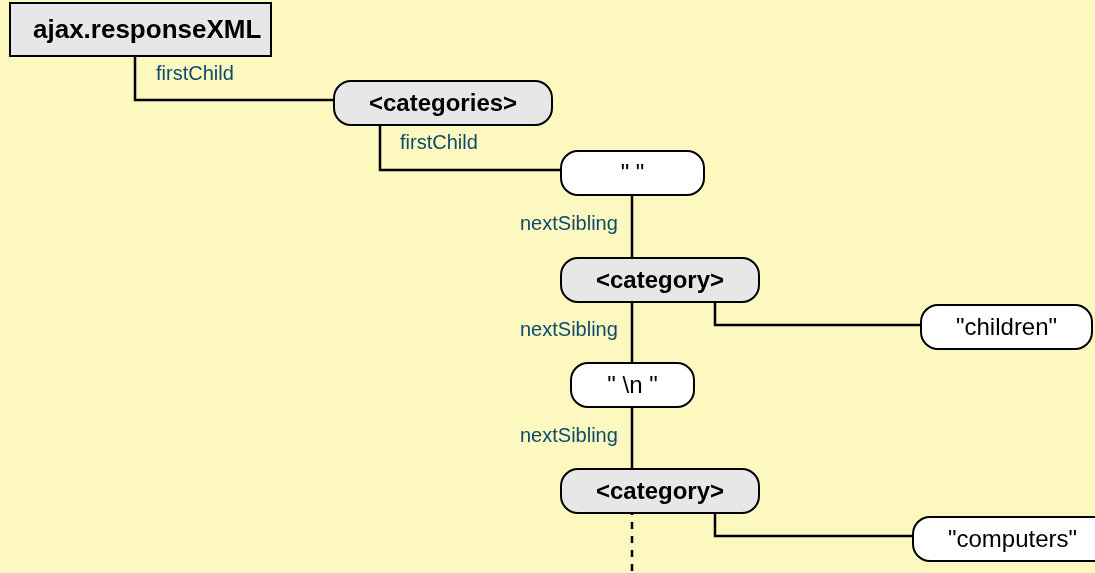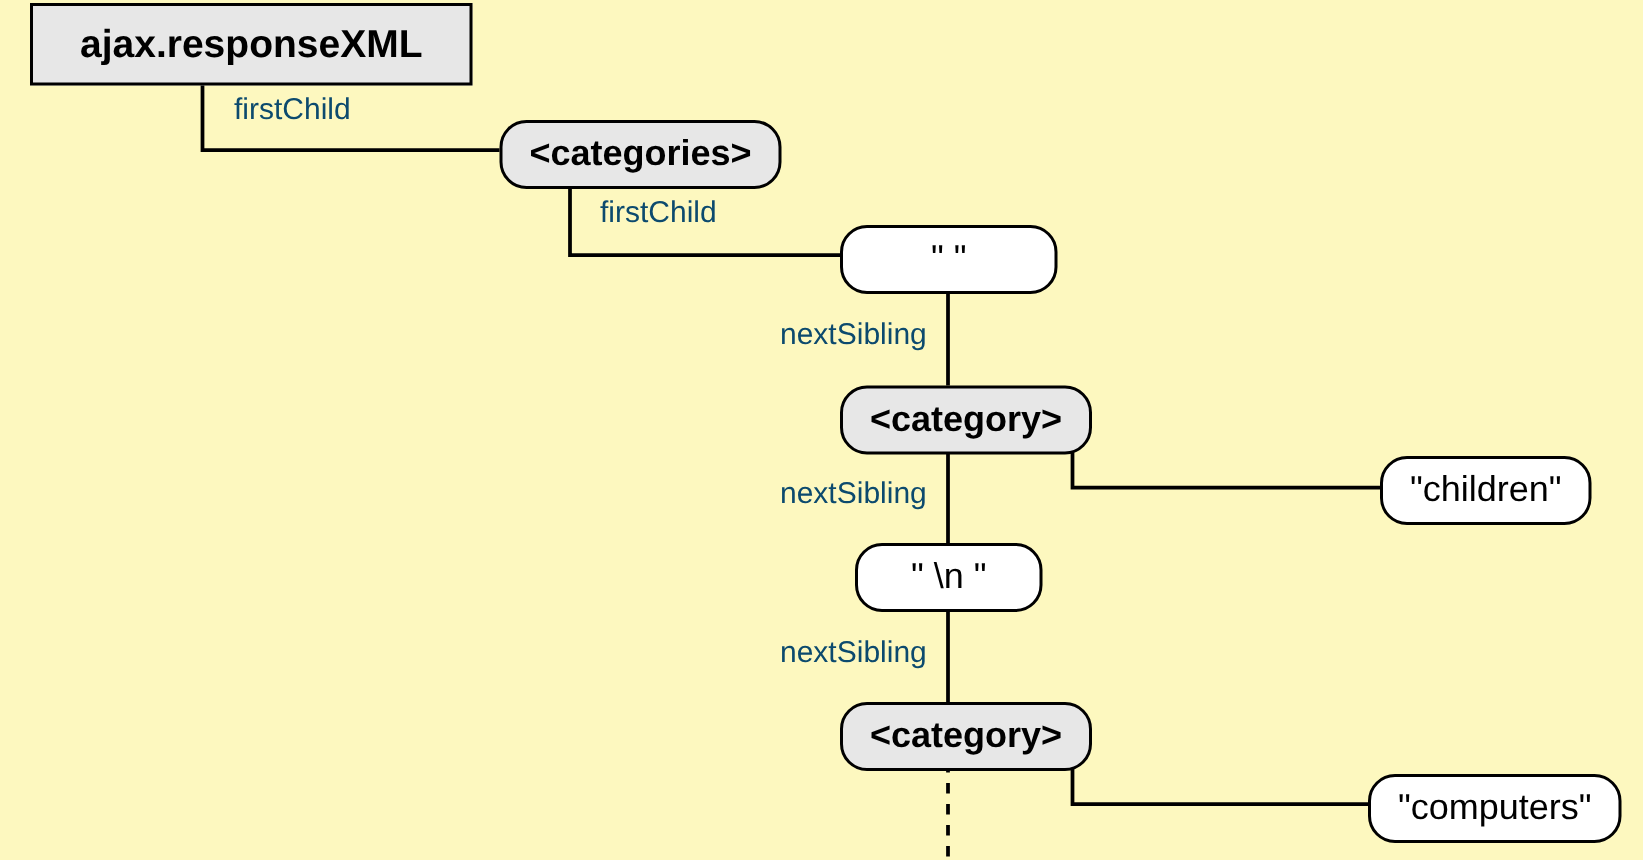--- a/index.html
+++ b/index.html
@@ -9,21 +9,21 @@
     height: 573px;
     background: #fdf8bf;
     font-family: "Myriad Pro", "Segoe UI", Arial, sans-serif;
     position: relative;
     overflow: hidden;
   }
   .node {
     position: absolute;
     border: 2px solid #000;
     border-radius: 18px;
-    padding: 7px 18px;
+    padding: 7px 34px;
     font-size: 24px;
     background: #fff;
     text-align: center;
     box-sizing: border-box;
   }
   .node.gray { background: #e7e7e7; }
   .node.bold { font-weight: 700; }
   .node.root {
     border-radius: 0;
     font-weight: 700;
@@ -58,21 +58,21 @@
 
   <path d="M 632 402 L 632 468" stroke="#000" stroke-width="2.5" fill="none"></path>
 
   <path d="M 715 297 L 715 325 L 920 325" stroke="#000" stroke-width="2.5" fill="none"></path>
 
   <path d="M 715 508 L 715 536 L 912 536" stroke="#000" stroke-width="2.5" fill="none"></path>
 
   <path d="M 632 508 L 632 573" stroke="#000" stroke-width="2.5" fill="none" stroke-dasharray="7 7"></path>
 </svg>
 
-<div class="node root gray" style="left:20px; top:2px; width:295px;">ajax.responseXML</div>
+<div class="node root gray" style="left:9px; top:2px; width:263px;">ajax.responseXML</div>
 
 <div class="node gray bold" style="left:333px; top:80px;">&lt;categories&gt;</div>
 
 <div class="node" style="left:560px; top:150px; width:145px;">"        "</div>
 
 <div class="node gray bold" style="left:560px; top:257px;">&lt;category&gt;</div>
 
 <div class="node" style="left:920px; top:304px;">"children"</div>
 
 <div class="node" style="left:570px; top:362px; width:125px;">"   \n   "</div>

